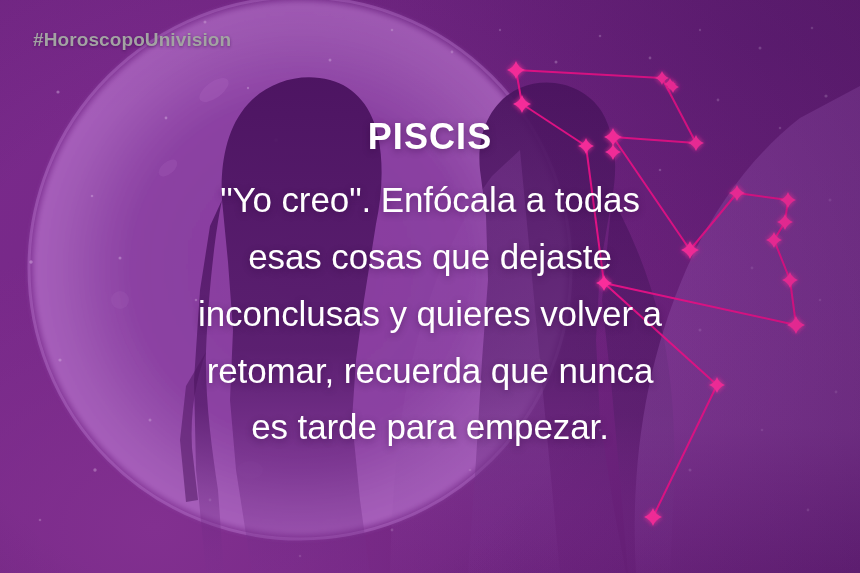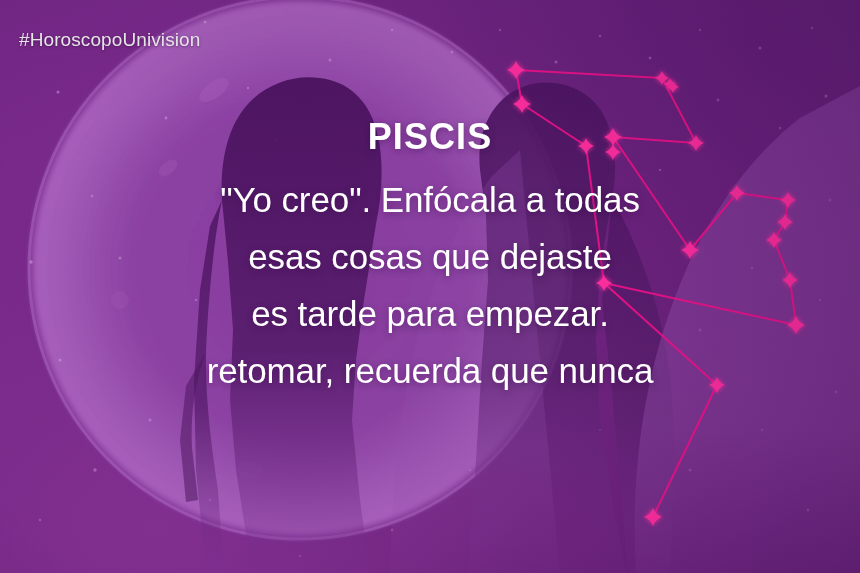--- a/index.html
+++ b/index.html
@@ -38,26 +38,26 @@
   #bg-vignette {
     background:
       radial-gradient(ellipse 95% 120% at 30% 60%, rgba(0,0,0,0) 38%, rgba(40,5,55,0.30) 100%);
   }
 
   #svg-scene { position:absolute; inset:0; }
 
   
   #hashtag {
     position: absolute;
-    left: 19px;
+    left: 33px;
     top: 29px;
-    color: #e5e5e5;
+    color: #a3a3a3;
     font-size: 19px;
     letter-spacing: 0.1px;
-    font-weight: 400;
+    font-weight: 700;
     text-shadow: 0 1px 3px rgba(40,0,55,0.45);
   }
 
   #copy {
     position: absolute;
     left: 0;
     right: 0;
     top: 116px;
     text-align: center;
     color: #ffffff;
@@ -305,18 +305,19 @@
 
   <div class="layer" id="bg-vignette"></div>
 
   <div id="hashtag">#HoroscopoUnivision</div>
 
   <div id="copy">
     <div id="sign-title">PISCIS</div>
     <div id="sign-body">
         <span class="ln">"Yo creo". Enfócala a todas</span>
         <span class="ln">esas cosas que dejaste</span>
+        <span class="ln">inconclusas y quieres volver a</span>
+        <span class="ln">retomar, recuerda que nunca</span>
         <span class="ln">es tarde para empezar.</span>
-        <span class="ln">retomar, recuerda que nunca</span>
       </div>
   </div>
 
 </div>
 
 </body></html>

